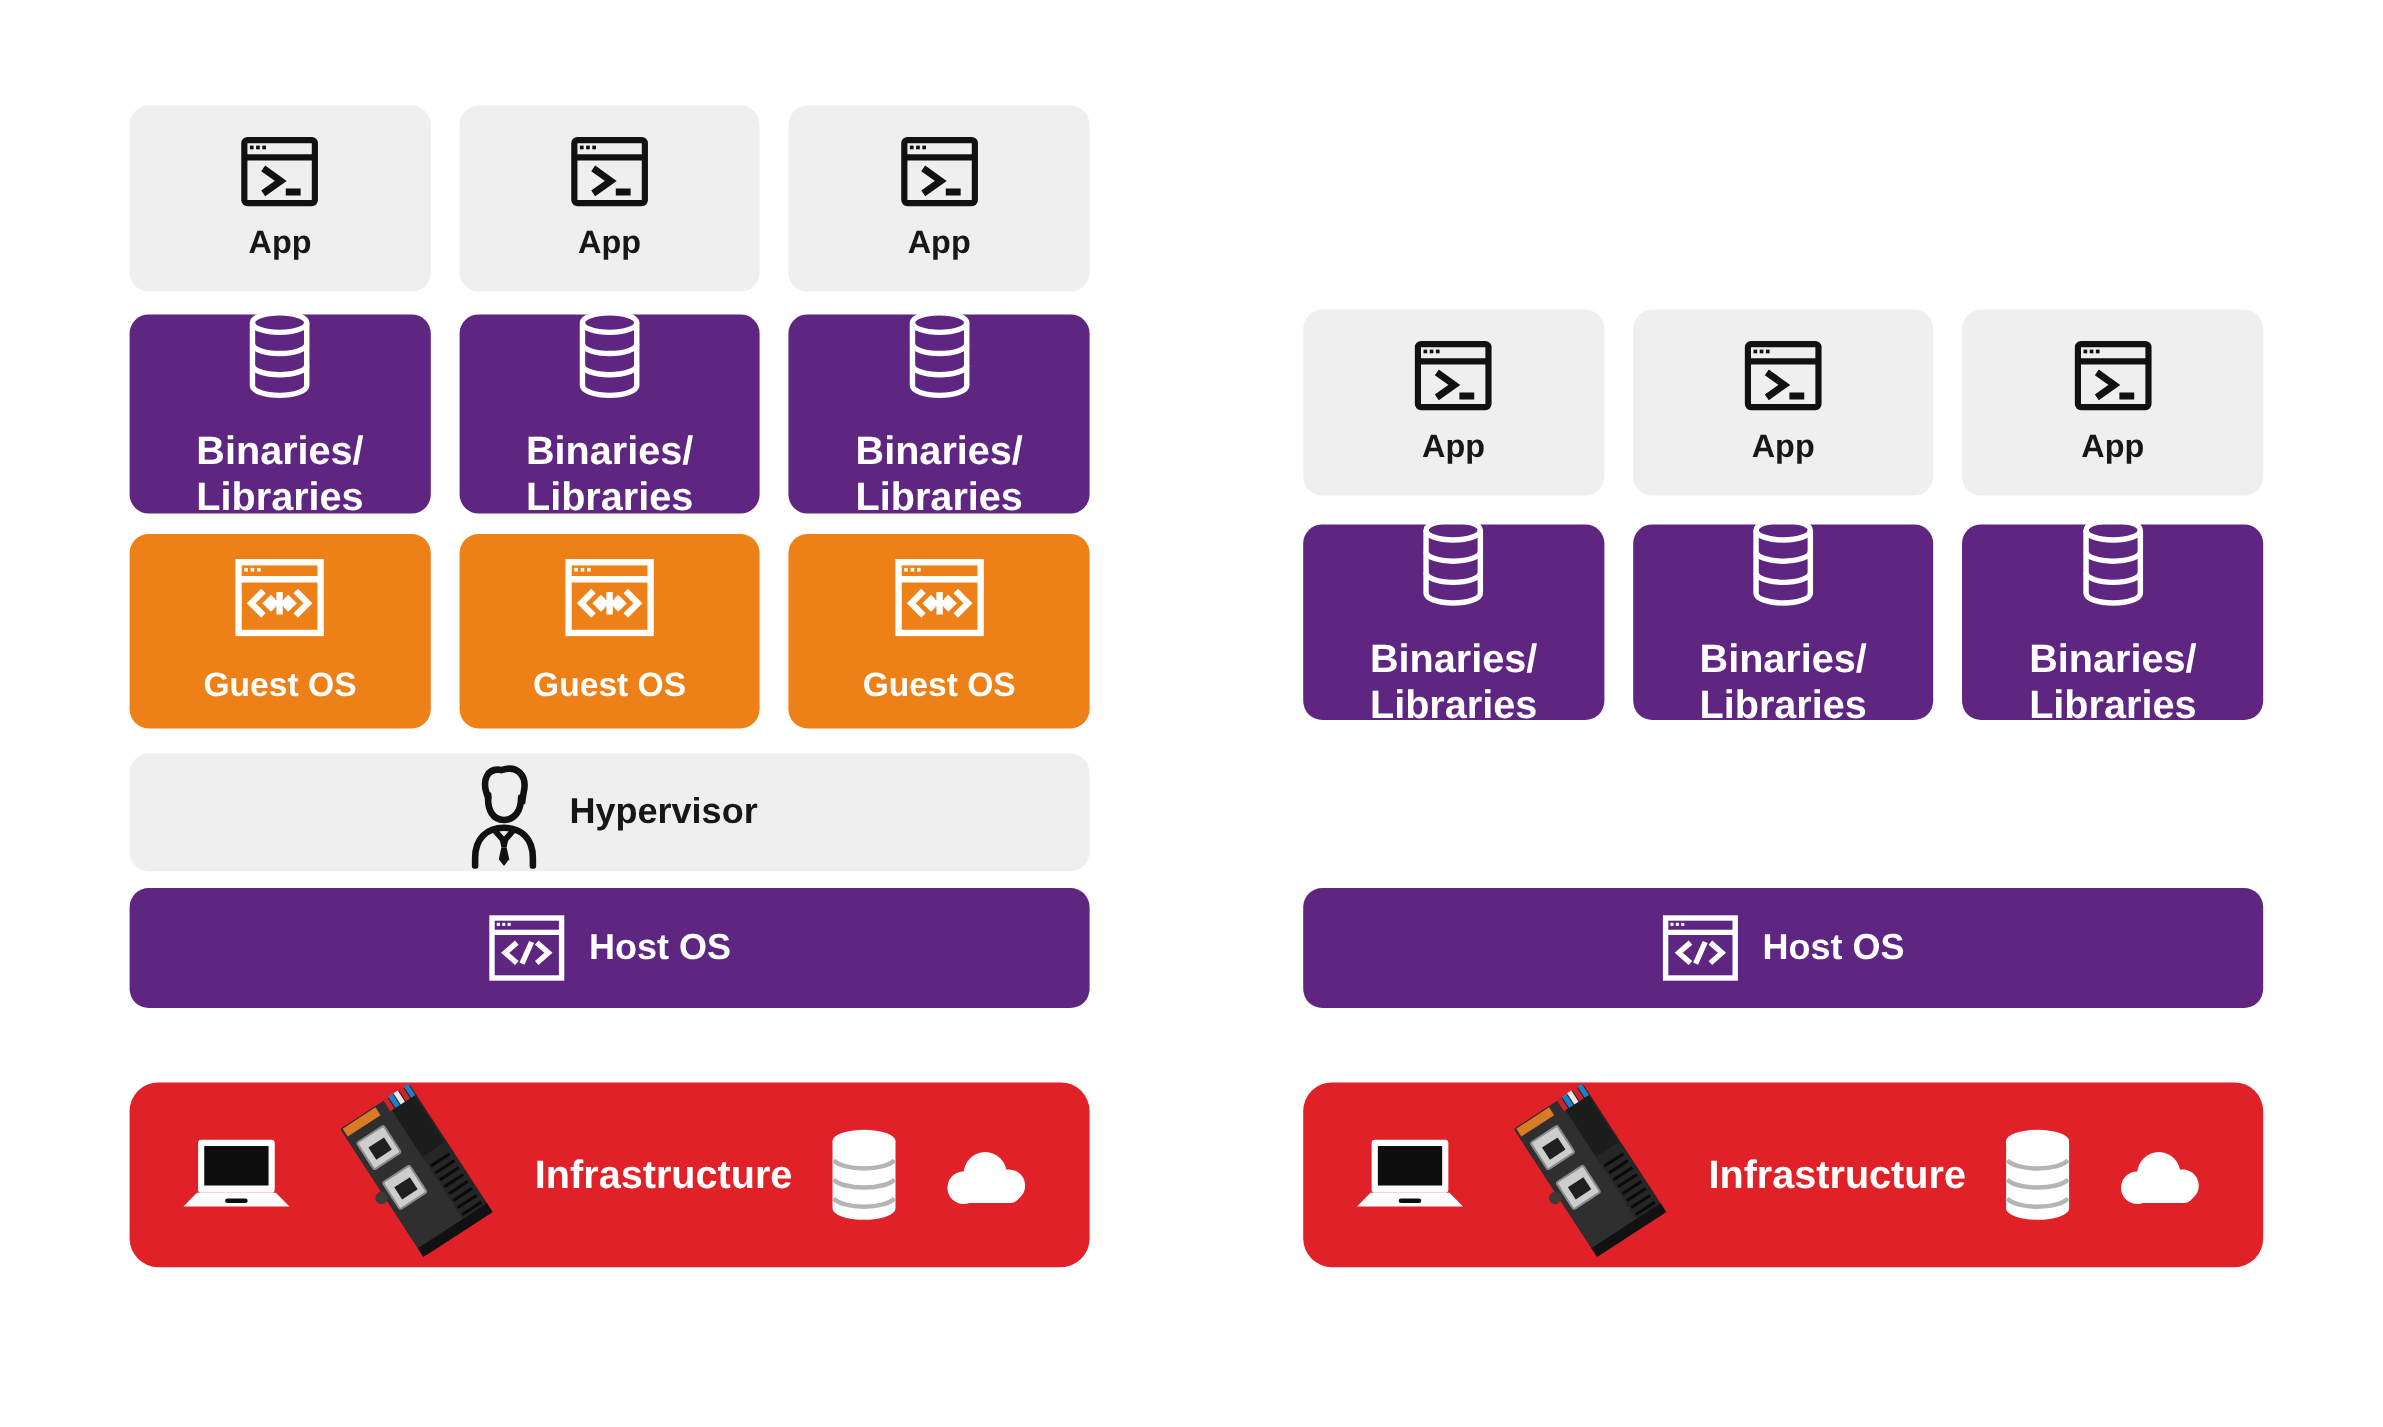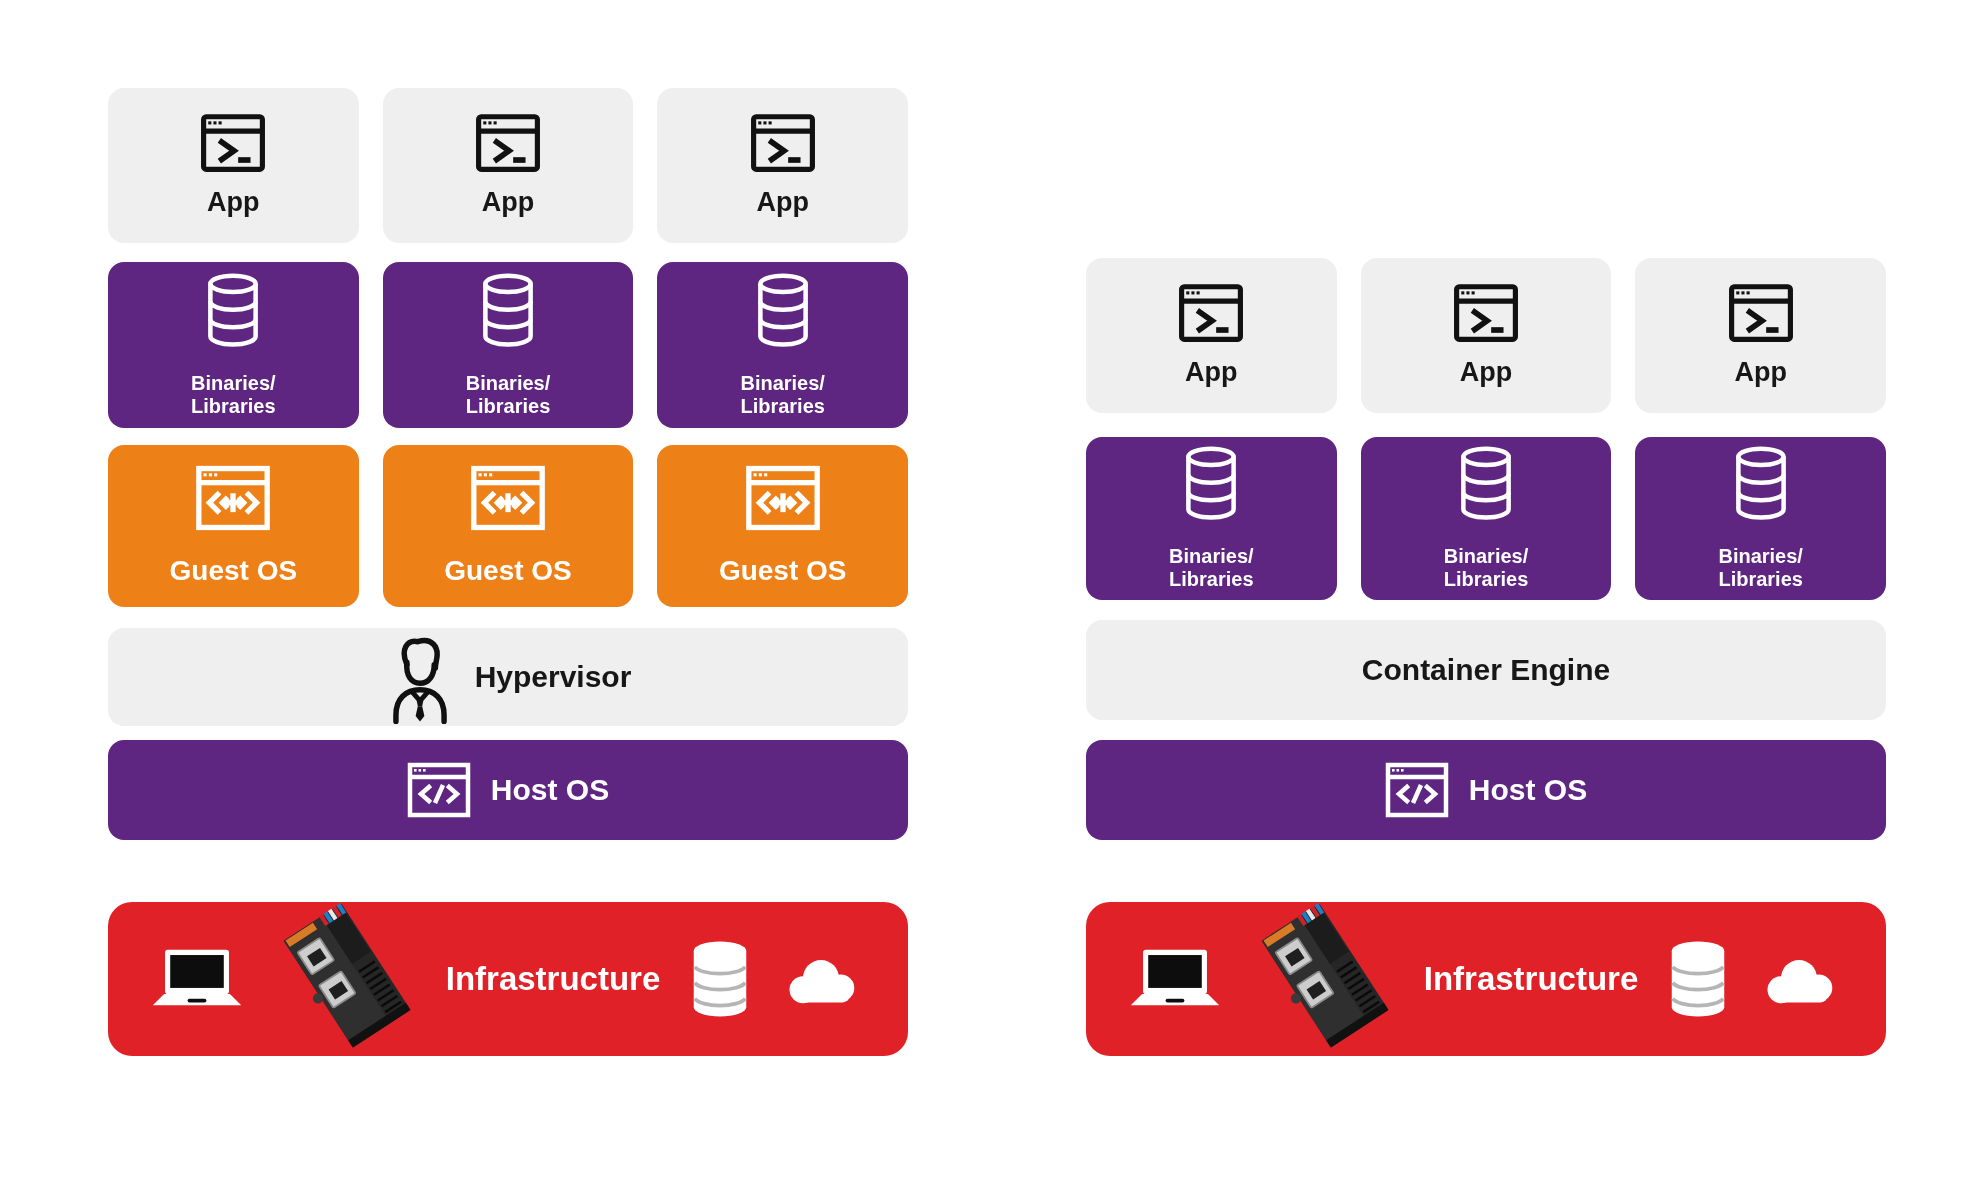--- a/index.html
+++ b/index.html
@@ -16,21 +16,21 @@
   .box-gray{background:var(--c-panel);border-radius:16px;}
   .box-purple{background:var(--c-purple);border-radius:16px;}
   .box-orange{background:var(--c-orange);border-radius:16px;}
   .bar{align-items:center;justify-content:center;border-radius:16px;}
   .bar-gray{background:var(--c-panel);}
   .bar-purple{background:var(--c-purple);}
   .bar-red{background:var(--c-red);border-radius:24px;justify-content:flex-start;padding:0 42px;box-sizing:border-box;gap:26px;margin-top:46px;}
   .lbl{font-weight:700;color:var(--c-ink);text-align:center;}
   .lbl-white{font-weight:700;color:#fff;text-align:center;}
   .app-lbl{font-size:27px;margin-top:14px;}
-  .bin-lbl{font-size:20px;line-height:1.14;margin-top:23px;}
+  .bin-lbl{font-size:33px;line-height:1.14;margin-top:23px;}
   .guest-lbl{font-size:28px;margin-top:24px;}
   .bar-lbl{font-size:30px;}
   .infra-lbl{font-size:33px;flex:1;text-align:center;}
   .title{position:absolute;left:0;width:100%;text-align:center;top:1036px;
          font-size:58px;font-weight:700;color:#111;letter-spacing:-1px;}
   .icon{display:block;}
   .ic-black{color:#111;}
   .ic-white{color:#fff;}
   .hyp-row,.host-row{display:flex;align-items:center;gap:20px;}
   .device{margin-top:-18px;margin-bottom:-14px;}
@@ -296,23 +296,20 @@
         <svg class="icon ic-white" width="58" height="76">
             <use href="#sym-db-outline"></use>
           </svg>
         <div class="lbl-white bin-lbl">
           <div>Binaries/</div>
           <div>Libraries</div>
         </div>
       </div>
     </div>
 
-    <div class="row bar bar-gray" style="top:620px;height:100px;">
-      <span class="lbl bar-lbl">Container Engine</span>
-    </div>
 
     <div class="row bar bar-purple" style="top:740px;height:100px;">
       <div class="host-row">
         <svg class="icon ic-white" width="64" height="58">
             <use href="#sym-code-win"></use>
           </svg>
         <span class="lbl-white bar-lbl">Host OS</span>
       </div>
     </div>
 

